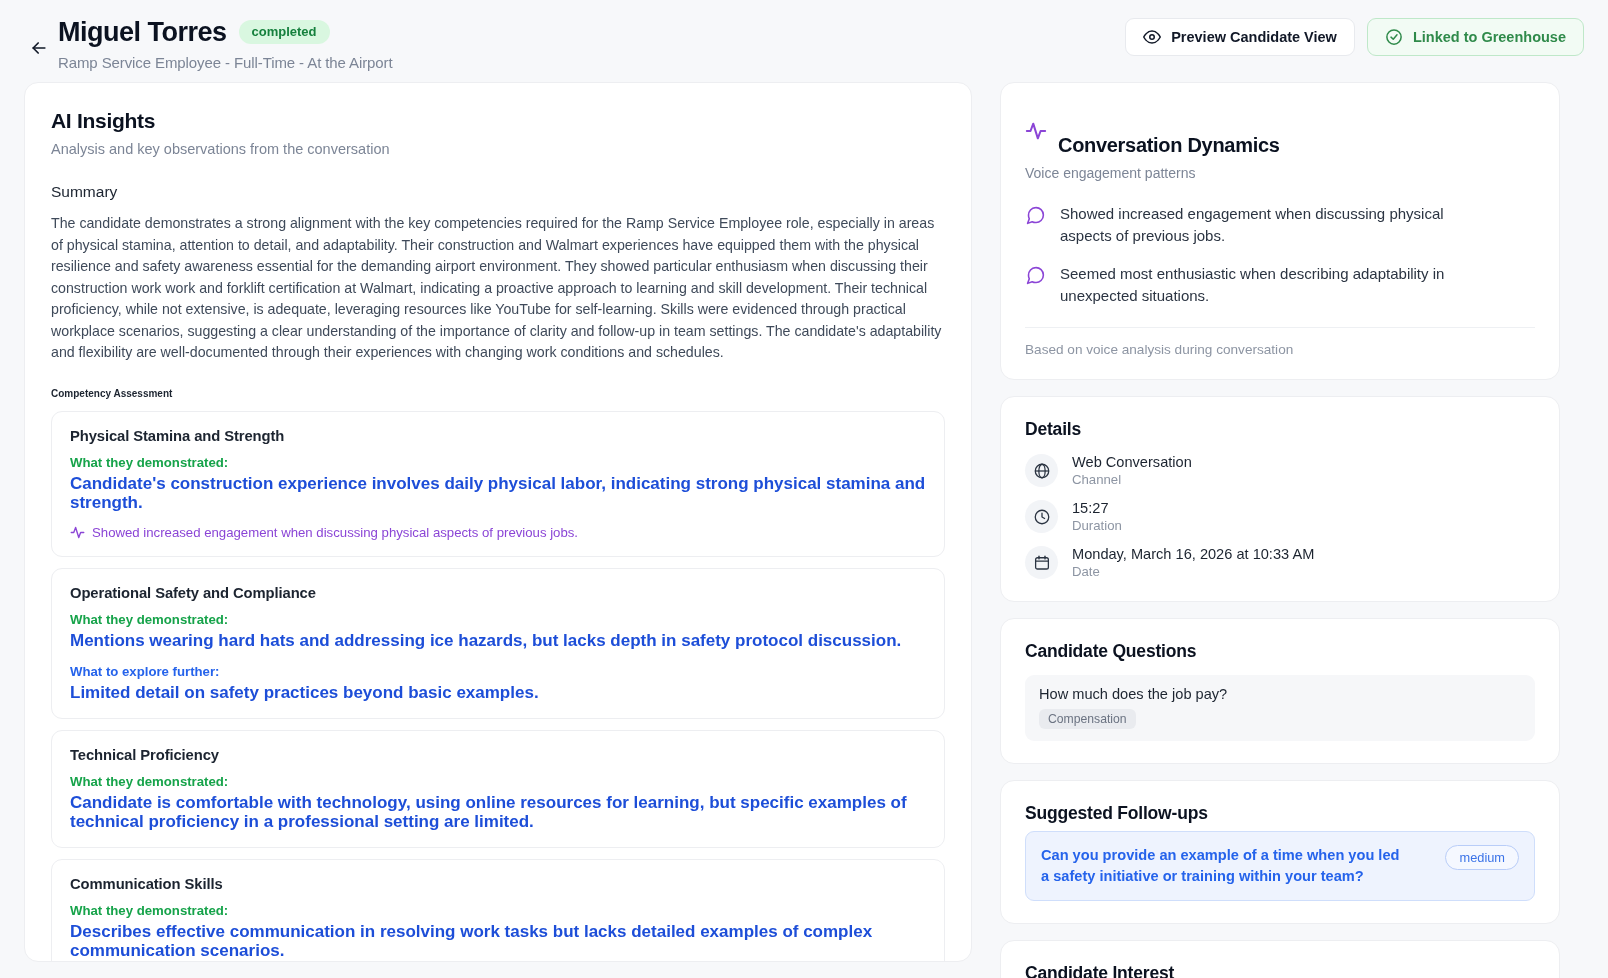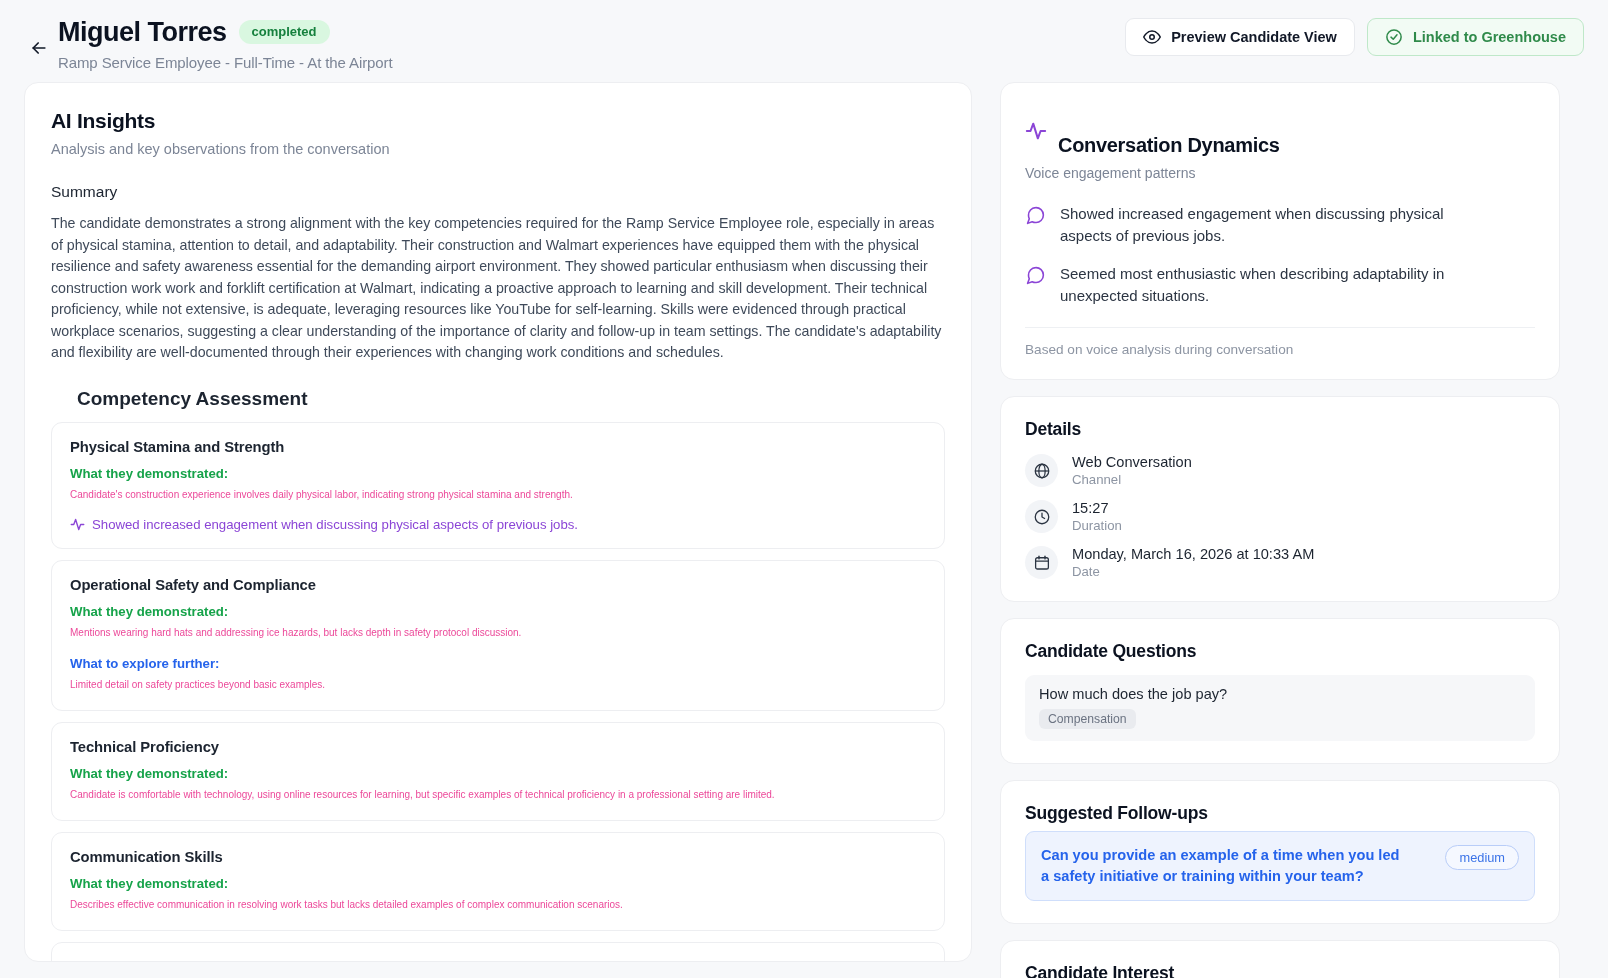--- a/index.html
+++ b/index.html
@@ -119,24 +119,23 @@
   .summary-text {
     margin-top: 12px;
     font-size: 14.2px;
     line-height: 21.5px;
     color: #3f4a5a;
     text-align: left;
   }
 
   .comp-title {
     margin-top: 24px;
-    font-size: 19px;
+    font-size: 10px;
     font-weight: bold;
     color: #1c2430;
-    margin-left: 26px;
   }
   .comp-list { margin-top: 12px; display: flex; flex-direction: column; gap: 11px; }
   .comp-card {
     border: 1px solid #edeef1;
     border-radius: 11px;
     padding: 16px 18px 16px 18px;
     background: #fff;
   }
   .comp-name {
     font-size: 14.8px;
@@ -151,23 +150,24 @@
     color: #16a34a;
   }
   .lbl-explore {
     margin-top: 14px;
     font-size: 13.2px;
     font-weight: bold;
     color: #2563eb;
   }
   .comp-body {
     margin-top: 4px;
-    font-size: 10px;
+    font-size: 17px;
     line-height: 19px;
-    color: #ec4899;
+    color: #1d4ed8;
+    font-weight: bold;
   }
   .comp-note {
     margin-top: 13px;
     display: flex;
     align-items: center;
     gap: 7px;
     font-size: 13.2px;
     color: #8b45d6;
   }
 

